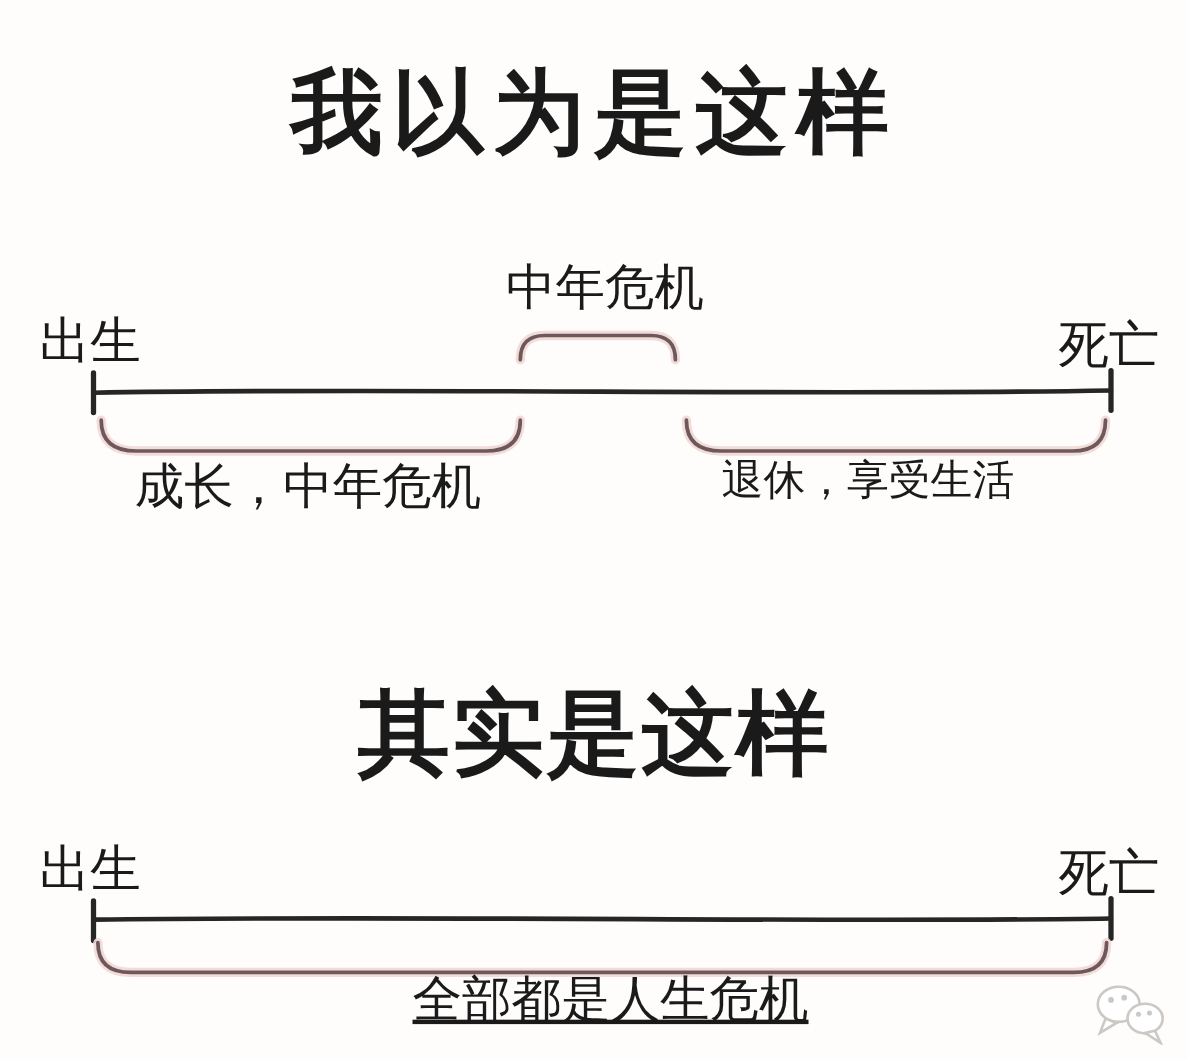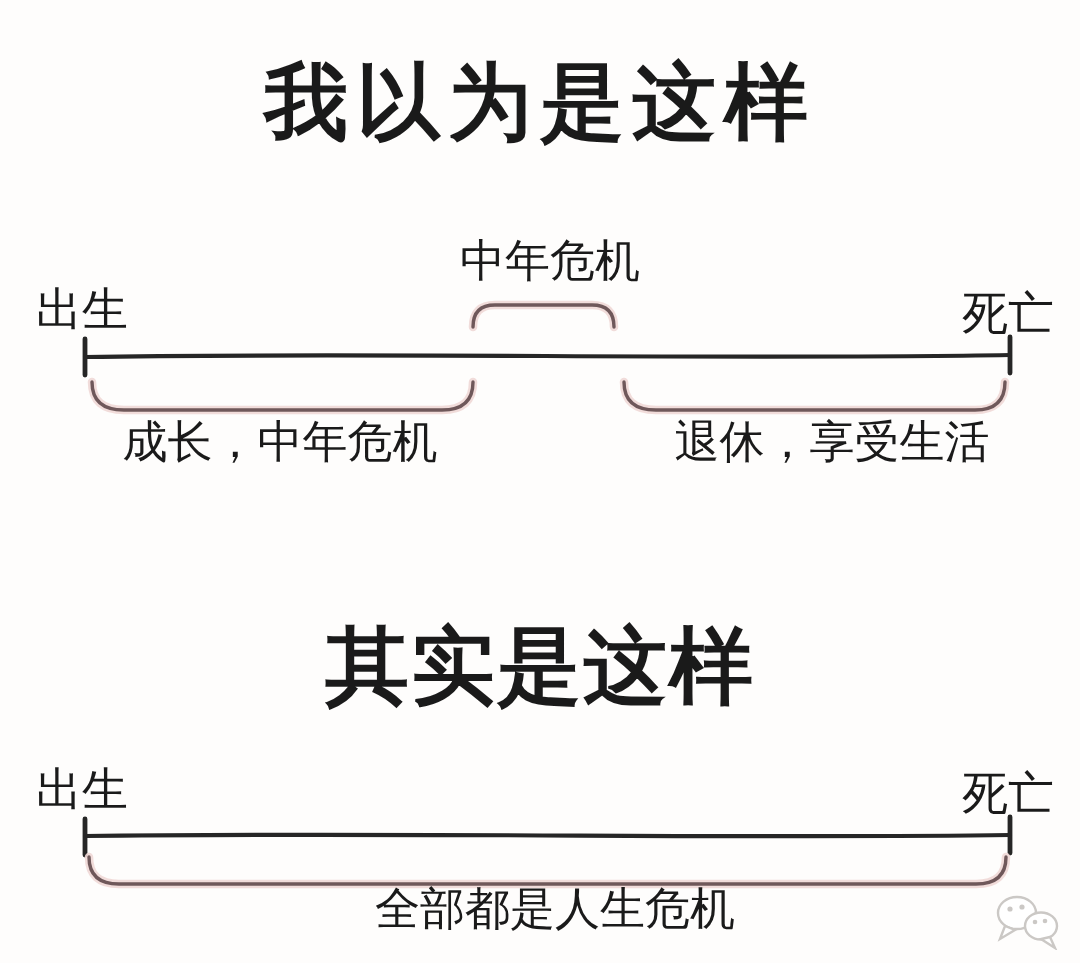--- a/index.html
+++ b/index.html
@@ -37,24 +37,24 @@
     font-weight:500;
     color:var(--ink);
     white-space:nowrap;
     line-height:1.1;
     text-align:center;
   }
   .midlife{top:236px;left:20px;right:0;text-align:center;font-size:45px;}
   .birth1{top:284px;left:36px;}
   .death1{top:288px;right:26px;}
   .growth{top:417px;left:60px;width:440px;text-align:center;font-size:45px;}
-  .retire{top:417px;left:612px;width:440px;text-align:center;font-size:45px;}
+  .retire{top:417px;left:569px;width:440px;text-align:center;font-size:38px;}
   .birth2{top:764px;left:36px;}
   .death2{top:768px;right:26px;}
-  .crisis{top:884px;left:30px;right:0;text-align:center;font-size:45px;}
+  .crisis{top:884px;left:30px;right:0;text-align:center;font-size:45px;text-decoration:underline;}
   svg.diagram{position:absolute;left:0;width:1080px;display:block;}
   #svg-top{top:280px;height:150px;}
   #svg-bottom{top:770px;height:125px;}
   .line{stroke:var(--timeline);stroke-width:4.2;fill:none;stroke-linecap:round;}
   .tick{stroke:var(--timeline);stroke-width:4.8;fill:none;stroke-linecap:round;}
   .bracket-glow{stroke:var(--bracket-glow);stroke-width:8.5;fill:none;stroke-linecap:round;opacity:.9;}
   .bracket{stroke:var(--bracket);stroke-width:3.4;fill:none;stroke-linecap:round;}
   .watermark{
     top:894px;right:16px;
     display:flex;align-items:center;gap:4px;

